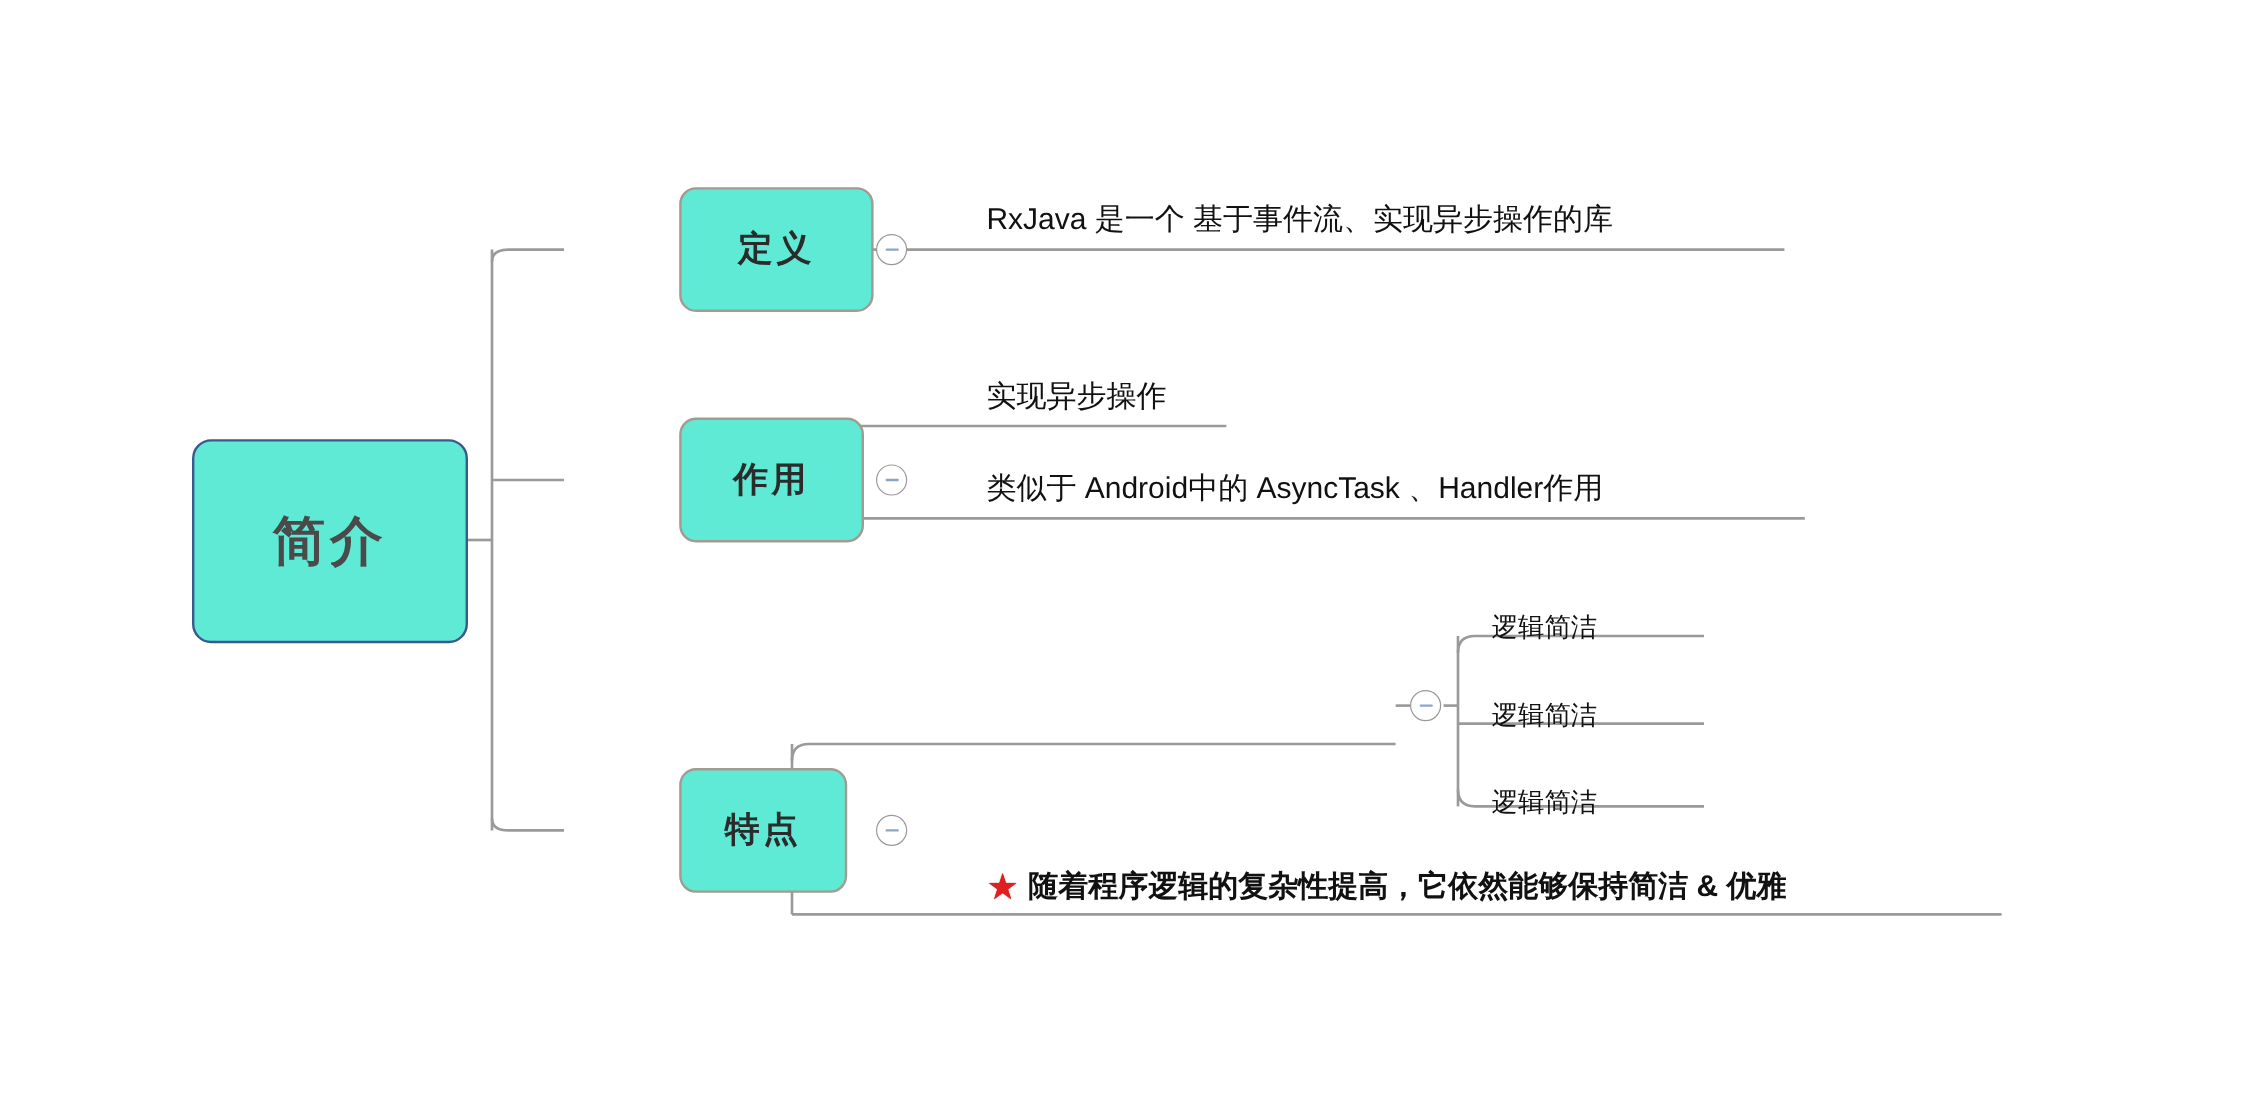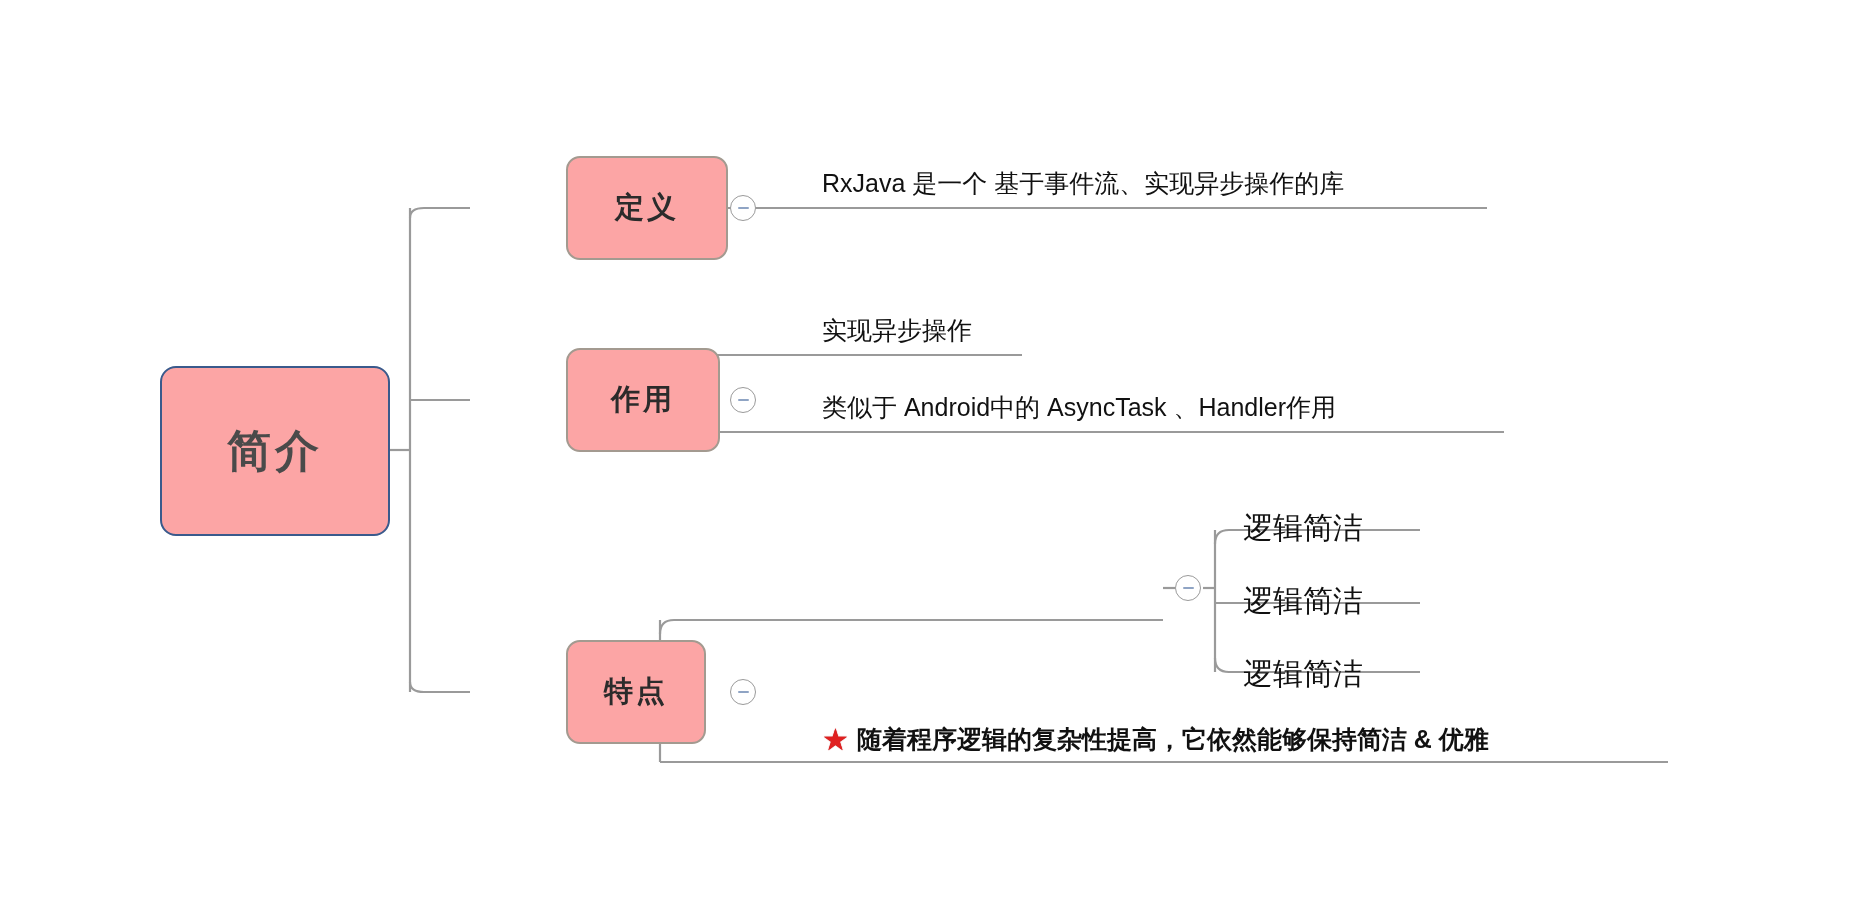--- a/index.html
+++ b/index.html
@@ -26,21 +26,21 @@
     height: 920px;
     pointer-events: none;
   }
   
   .node-box {
     position: absolute;
     box-sizing: border-box;
     display: flex;
     align-items: center;
     justify-content: center;
-    background: #fca5a5;
+    background: #5eead4;
   }
   .root-node {
     border: 2.5px solid #3a5a8c;
     border-radius: 16px;
     color: #4a4a4a;
     font-size: 44px;
     font-weight: bold;
     letter-spacing: 4px;
   }
   .branch-node {
@@ -54,21 +54,21 @@
   
   .leaf-text {
     position: absolute;
     white-space: nowrap;
     color: #111111;
     font-size: 25px;
     line-height: 1.2;
     margin-top: 10px;
   }
   .leaf-text.small {
-    font-size: 30px;
+    font-size: 22px;
   }
   .star-glyph {
     color: #e02020;
     font-size: 30px;
     margin-right: 8px;
     vertical-align: -2px;
     text-shadow: 0 0 1px #b00000;
   }
   
   .toggle {

